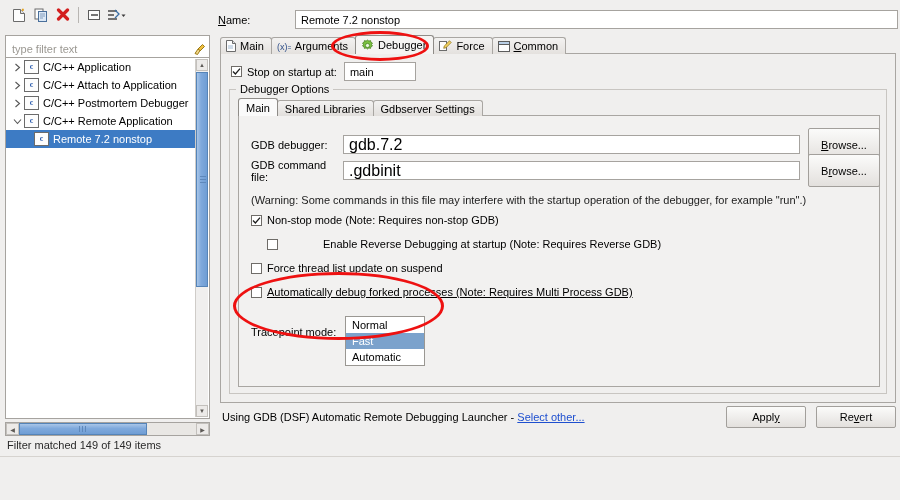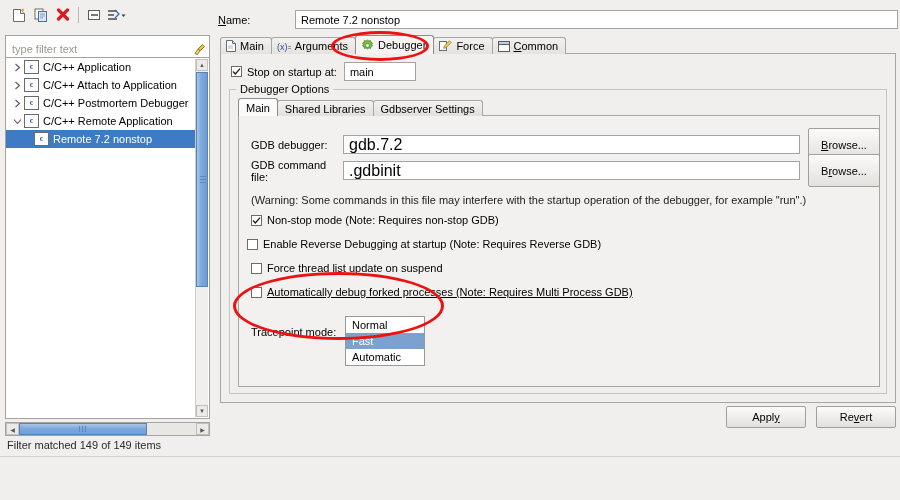--- a/index.html
+++ b/index.html
@@ -368,21 +368,21 @@
 
           <div class="cbrow" style="left:12px;top:98px;">
             <span class="cb">
               <svg width="9" height="9" viewBox="0 0 9 9">
                   <path d="M1 4.5 L3.4 7 L8 1.6" fill="none" stroke="#1d1d1d" stroke-width="1.3"></path>
                 </svg>
             </span>
             <span>Non-stop mode (Note: Requires non-stop GDB)</span>
           </div>
 
-          <div class="cbrow" style="left:8px;top:122px;">
+          <div class="cbrow" style="left:28px;top:122px;gap:40px;">
             <span class="cb"></span>
             <span>Enable Reverse Debugging at startup (Note: Requires Reverse GDB)</span>
           </div>
 
           <div class="cbrow" style="left:12px;top:146px;">
             <span class="cb"></span>
             <span>Force thread list update on suspend</span>
           </div>
 
           <div class="cbrow" style="left:12px;top:170px;">
@@ -401,20 +401,23 @@
             </div>
             <div class="dd-item">
               <span>Automatic</span>
             </div>
           </div>
 
         </div>
       </div>
     </div>
 
+    <div class="launcher">
+      <span>Using GDB (DSF) Automatic Remote Debugging Launcher - </span><a href="#">Select other...</a>
+    </div>
 
     <div class="applyrow">
       <div class="btn">
           <span>Appl<span class="mn">y</span></span>
         </div>
       <div class="btn">
           <span>Re<span class="mn">v</span>ert</span>
         </div>
     </div>
 

